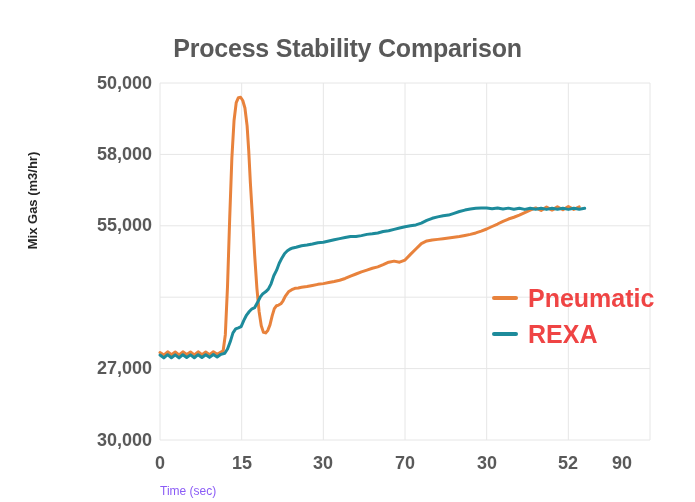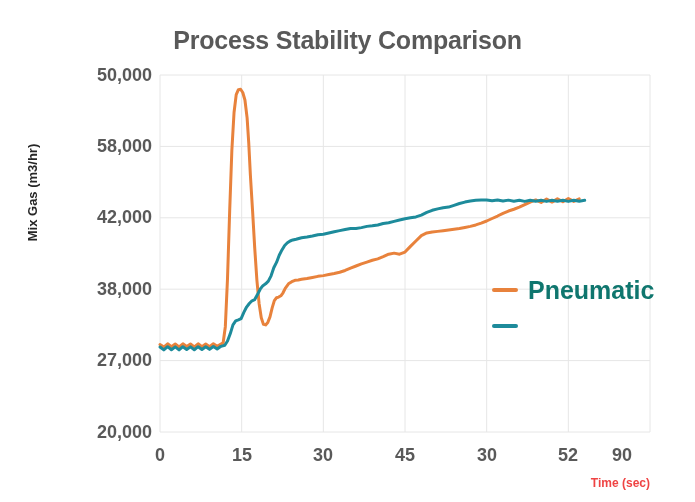--- a/index.html
+++ b/index.html
@@ -3,21 +3,21 @@
 <meta charset="utf-8">
 <style>
   html,body{margin:0;padding:0;}
   body{
     width:695px;height:502px;
     background:#ffffff;
     font-family:"Liberation Sans", sans-serif;
     overflow:hidden;
     position:relative;
   }
-  #chart-root{position:absolute;inset:0;}
+  #chart-root{position:absolute;inset:0;margin-top:8px;}
 
   
   .chart-title{
     position:absolute;
     left:0;right:0;top:26px;
     text-align:center;
     font-size:25px;
     font-weight:bold;
     color:#595959;
     letter-spacing:-0.2px;
@@ -35,24 +35,24 @@
     font-size:13px;
     font-weight:bold;
     color:#262626;
   }
 
   
   .xlabel{
     position:absolute;
     left:160px;width:490px;
     top:476px;
-    text-align:right;
+    text-align:left;
     font-size:12px;
-    font-weight:bold;
-    color:#ef4444;
+    font-weight:normal;
+    color:#8b5cf6;
   }
 
   
   .ytick{
     position:absolute;
     right:0;width:96px;
     text-align:right;
     font-size:18px;
     font-weight:bold;
     color:#595959;
@@ -87,47 +87,46 @@
   }
   .legend-row{
     display:flex;align-items:center;
     height:36px;
   }
   .legend-swatch{
     width:26px;height:4px;border-radius:2px;
     margin-right:10px;flex:0 0 auto;
   }
   .legend-text{
-    font-size:25px;font-weight:bold;color:#0f766e;
+    font-size:25px;font-weight:bold;color:#ef4444;
     white-space:nowrap;line-height:1;
   }
 </style>
 </head>
 <body style="background: rgb(255, 255, 255);">
 
 <div id="chart-root">
 
   <div class="chart-title">Process Stability Comparison</div>
 
   <div class="ylabel">Mix Gas (m3/hr)</div>
 
   <div class="yticks-wrap">
     <div class="ytick" style="top:75px">50,000</div>
     <div class="ytick" style="top:146px">58,000</div>
-    <div class="ytick" style="top:217px">42,000</div>
-    <div class="ytick" style="top:289px">38,000</div>
+    <div class="ytick" style="top:217px">55,000</div>
     <div class="ytick" style="top:360px">27,000</div>
-    <div class="ytick" style="top:432px">20,000</div>
+    <div class="ytick" style="top:432px">30,000</div>
   </div>
 
   <div>
     <div class="xtick" style="left:160px">0</div>
     <div class="xtick" style="left:242px">15</div>
     <div class="xtick" style="left:323px">30</div>
-    <div class="xtick" style="left:405px">45</div>
+    <div class="xtick" style="left:405px">70</div>
     <div class="xtick" style="left:487px">30</div>
     <div class="xtick" style="left:568px">52</div>
     <div class="xtick" style="left:622px">90</div>
   </div>
 
   <div class="xlabel">Time (sec)</div>
 
   <div class="plot">
     <svg id="plot-svg" viewBox="0 0 490 357" preserveAspectRatio="none">
       <g id="gridlines">
@@ -150,16 +149,17 @@
     </svg>
   </div>
 
   <div class="legend">
     <div class="legend-row">
       <span class="legend-swatch" id="sw0" style="background: rgb(232, 130, 60);"></span>
       <span class="legend-text">Pneumatic</span>
     </div>
     <div class="legend-row">
       <span class="legend-swatch" id="sw1" style="background: rgb(29, 139, 155);"></span>
+      <span class="legend-text">REXA</span>
     </div>
   </div>
 
 </div>
 
 </body></html>

